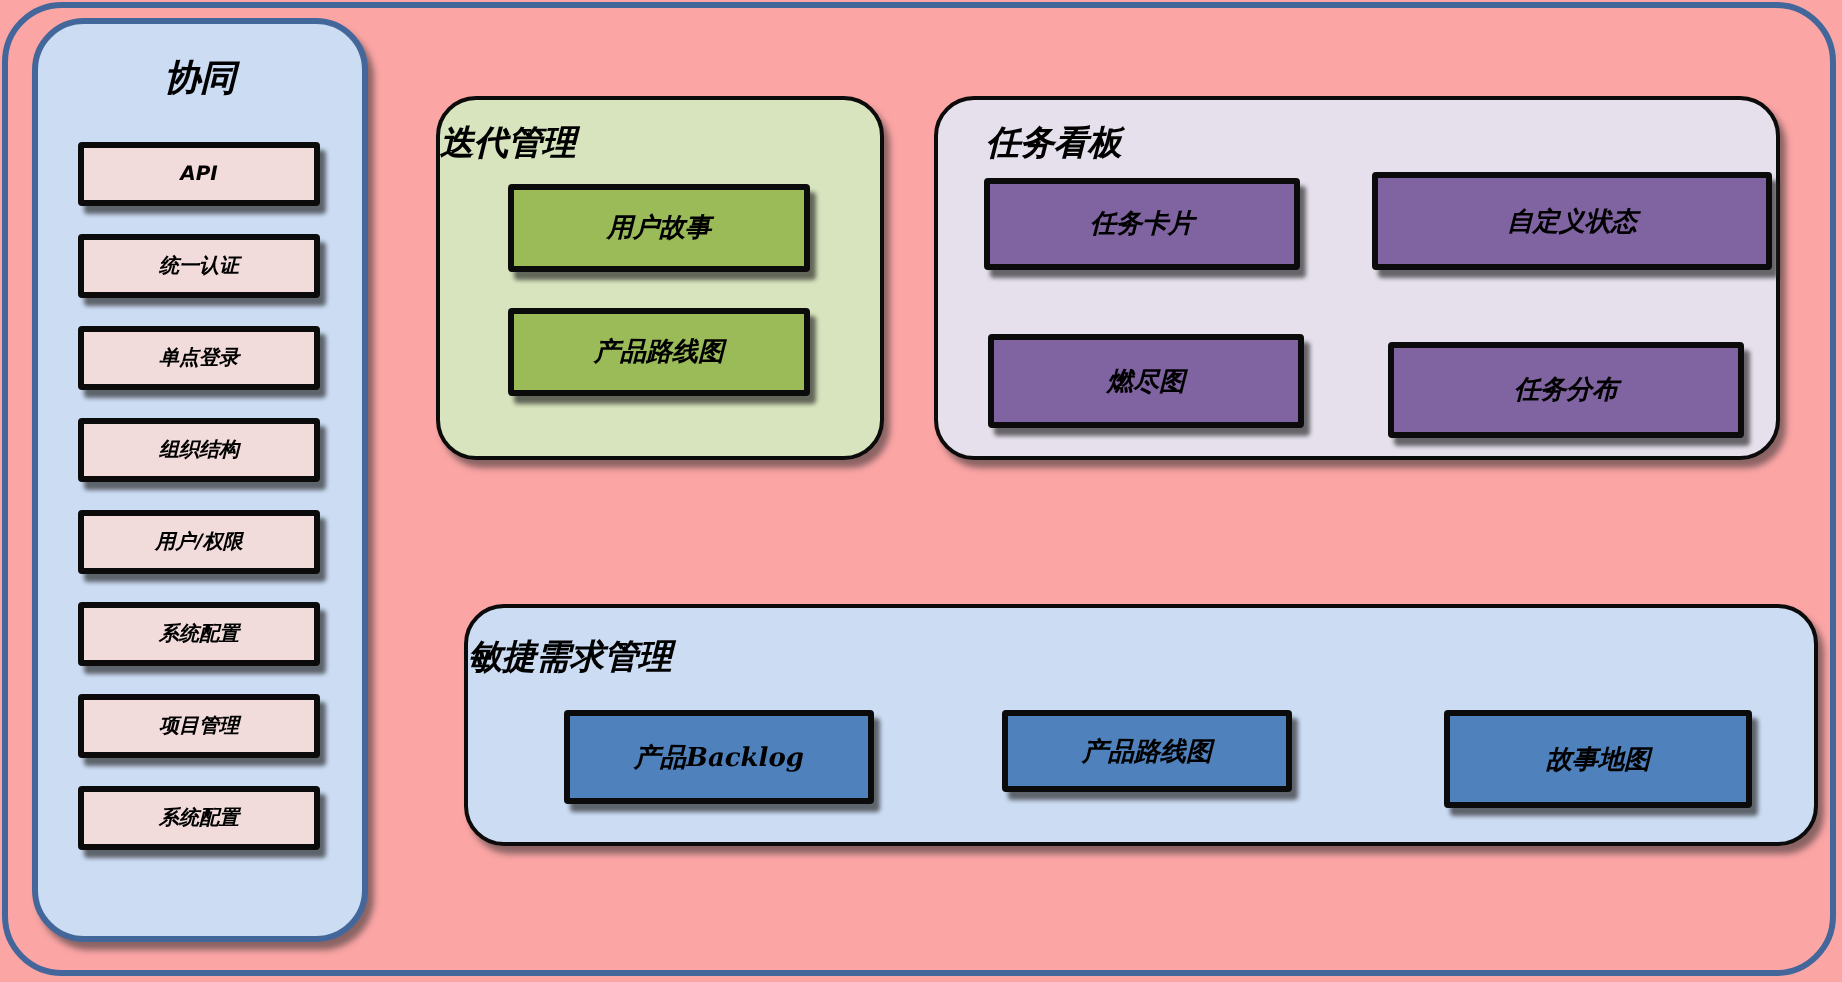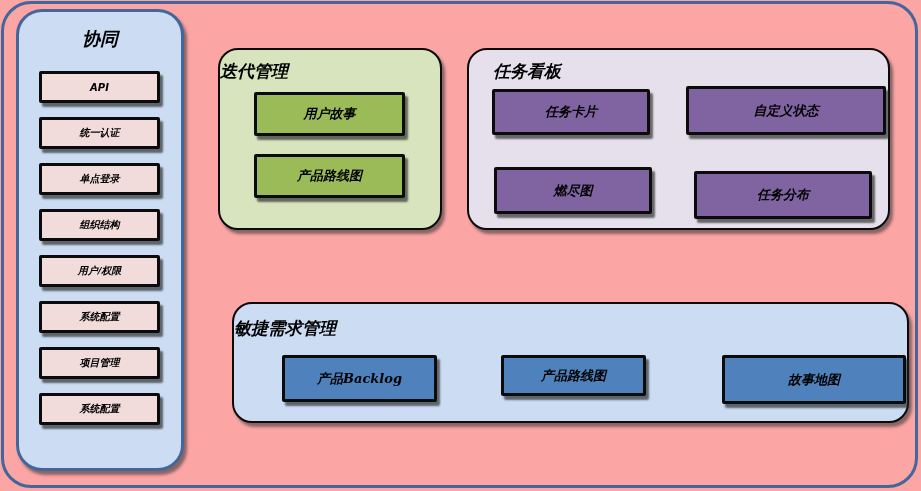--- a/index.html
+++ b/index.html
@@ -94,16 +94,16 @@
     <div class="ibox purple-item" style="left:23px;top:39px;width:158px;height:46px">任务卡片</div>
     <div class="ibox purple-item" style="left:217px;top:36px;width:200px;height:49px">自定义状态</div>
     <div class="ibox purple-item" style="left:225px;top:121px;width:178px;height:48px">任务分布</div>
     <div class="ibox purple-item" style="left:25px;top:117px;width:158px;height:47px">燃尽图</div>
   </div>
 
   <div class="panel requirements">
     <div class="panel-title">敏捷需求管理</div>
     <div class="ibox blue-item" style="left:48px;top:51px;width:155px;height:47px">产品Backlog</div>
     <div class="ibox blue-item" style="left:267px;top:51px;width:145px;height:41px">产品路线图</div>
-    <div class="ibox blue-item" style="left:488px;top:51px;width:184px;height:49px">故事地图</div>
+    <div class="ibox blue-item" style="left:488px;top:51px;width:154px;height:49px">故事地图</div>
   </div>
 
 </div>
 
 </body></html>

